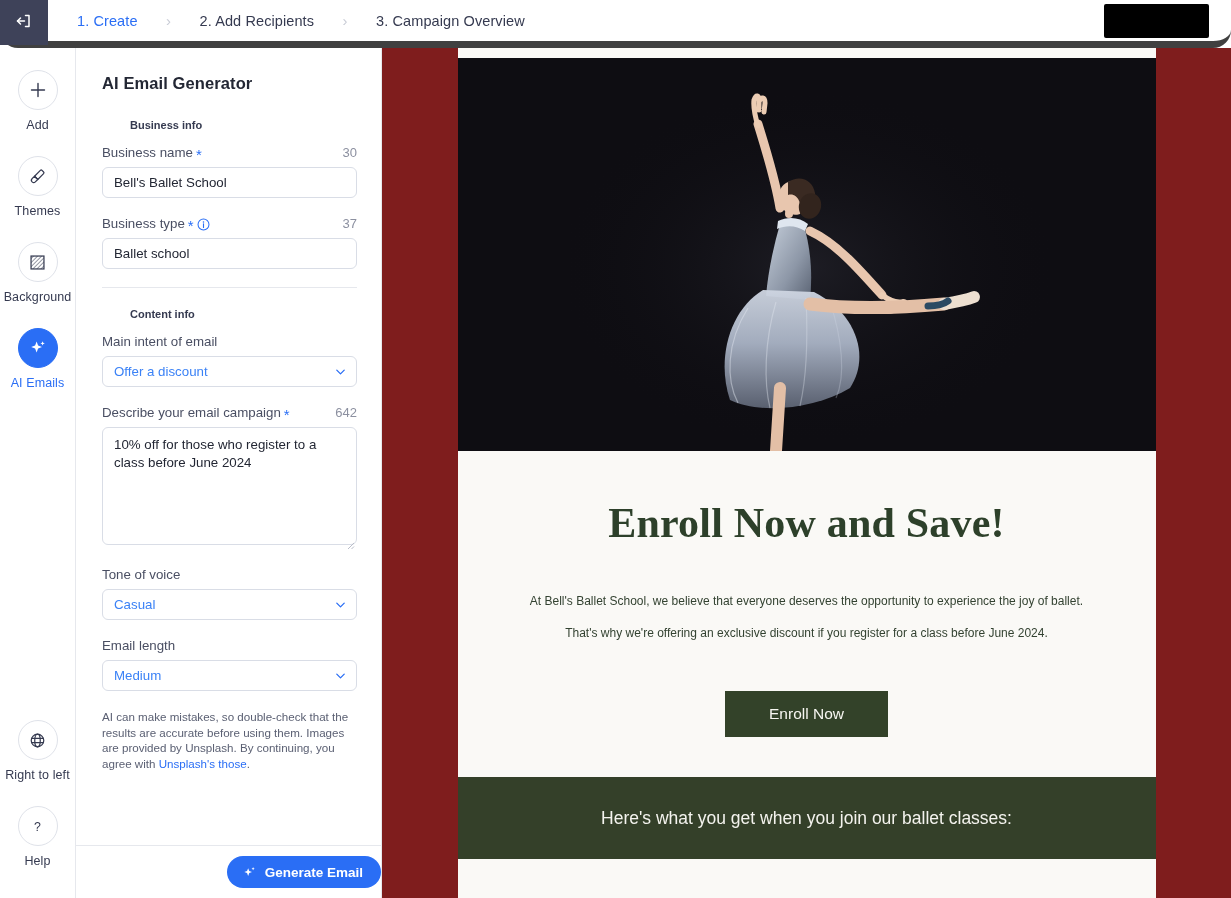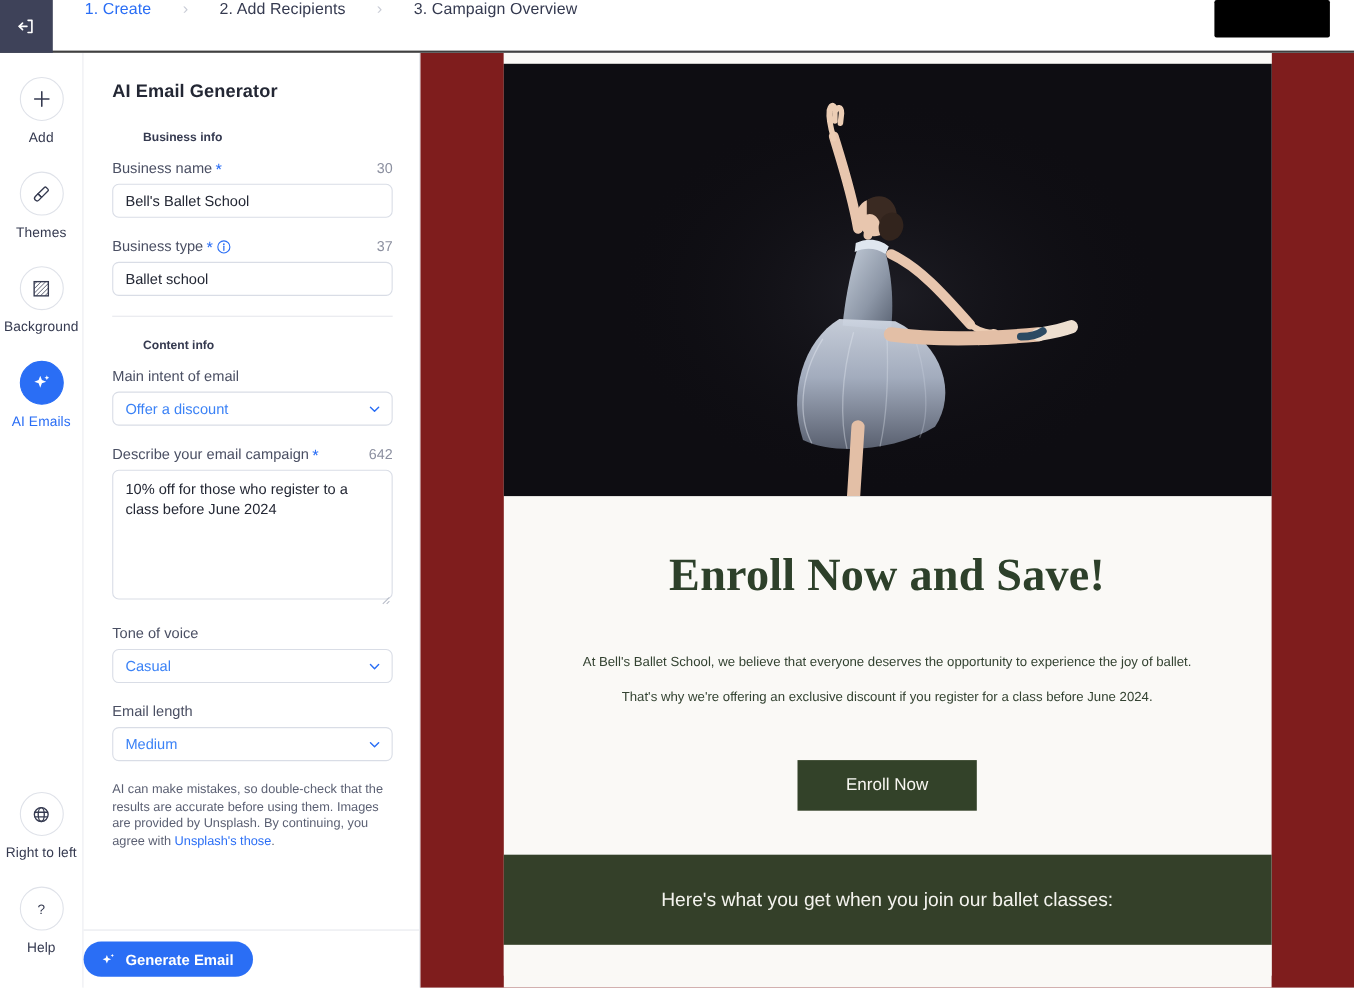--- a/index.html
+++ b/index.html
@@ -7,23 +7,23 @@
     width: 1231px; height: 898px;
     background: #ffffff;
     font-family: "Liberation Sans", sans-serif;
     overflow: hidden;
   }
   .app { position: relative; width: 1231px; height: 898px; display: flex; flex-direction: column; }
 
   
   .topbar {
     height: 48px; min-height: 48px; background: #ffffff;
-    display: flex; align-items: flex-start;
-    border-bottom: 2px solid #404040;
-    position: relative; z-index: 5;
+    display: flex; align-items: center;
+    border-bottom: 7px solid #404040;
+    position: relative; z-index: 5; border-radius: 18px;
   }
   .exit-btn {
     width: 48px; height: 48px; background: #3e4259;
     display: flex; align-items: center; justify-content: center;
     cursor: pointer; flex: 0 0 48px;
   }
   .crumbs { display: flex; align-items: center; padding-left: 29px; gap: 0; flex: 1; }
   .crumb {
     font-size: 14.5px; color: #353a50; letter-spacing: .1px;
     cursor: pointer; white-space: nowrap;
@@ -106,21 +106,21 @@
   .resize-grip {
     position: absolute; right: 2px; bottom: 2px; width: 11px; height: 11px;
     pointer-events: none;
   }
   .disclaimer {
     font-size: 11.6px; color: #5b6073; line-height: 15.5px; margin-top: 16px;
   }
   .disclaimer a { color: #2a6ef5; text-decoration: none; cursor: pointer; }
   .panel-footer {
     height: 53px; border-top: 1px solid #e6e8ed; display: flex;
-    align-items: center; justify-content: flex-start; padding-right: 25px;
+    align-items: center; justify-content: flex-end; 
   }
   .gen-btn {
     display: inline-flex; align-items: center; gap: 8px;
     background: #2a6ef5; color: #fff; border: none; border-radius: 18px;
     height: 32px; padding: 0 18px 0 15px; font-size: 13.5px; font-weight: bold;
     cursor: pointer; font-family: "Liberation Sans", sans-serif;
   }
 
   
   .canvas {

